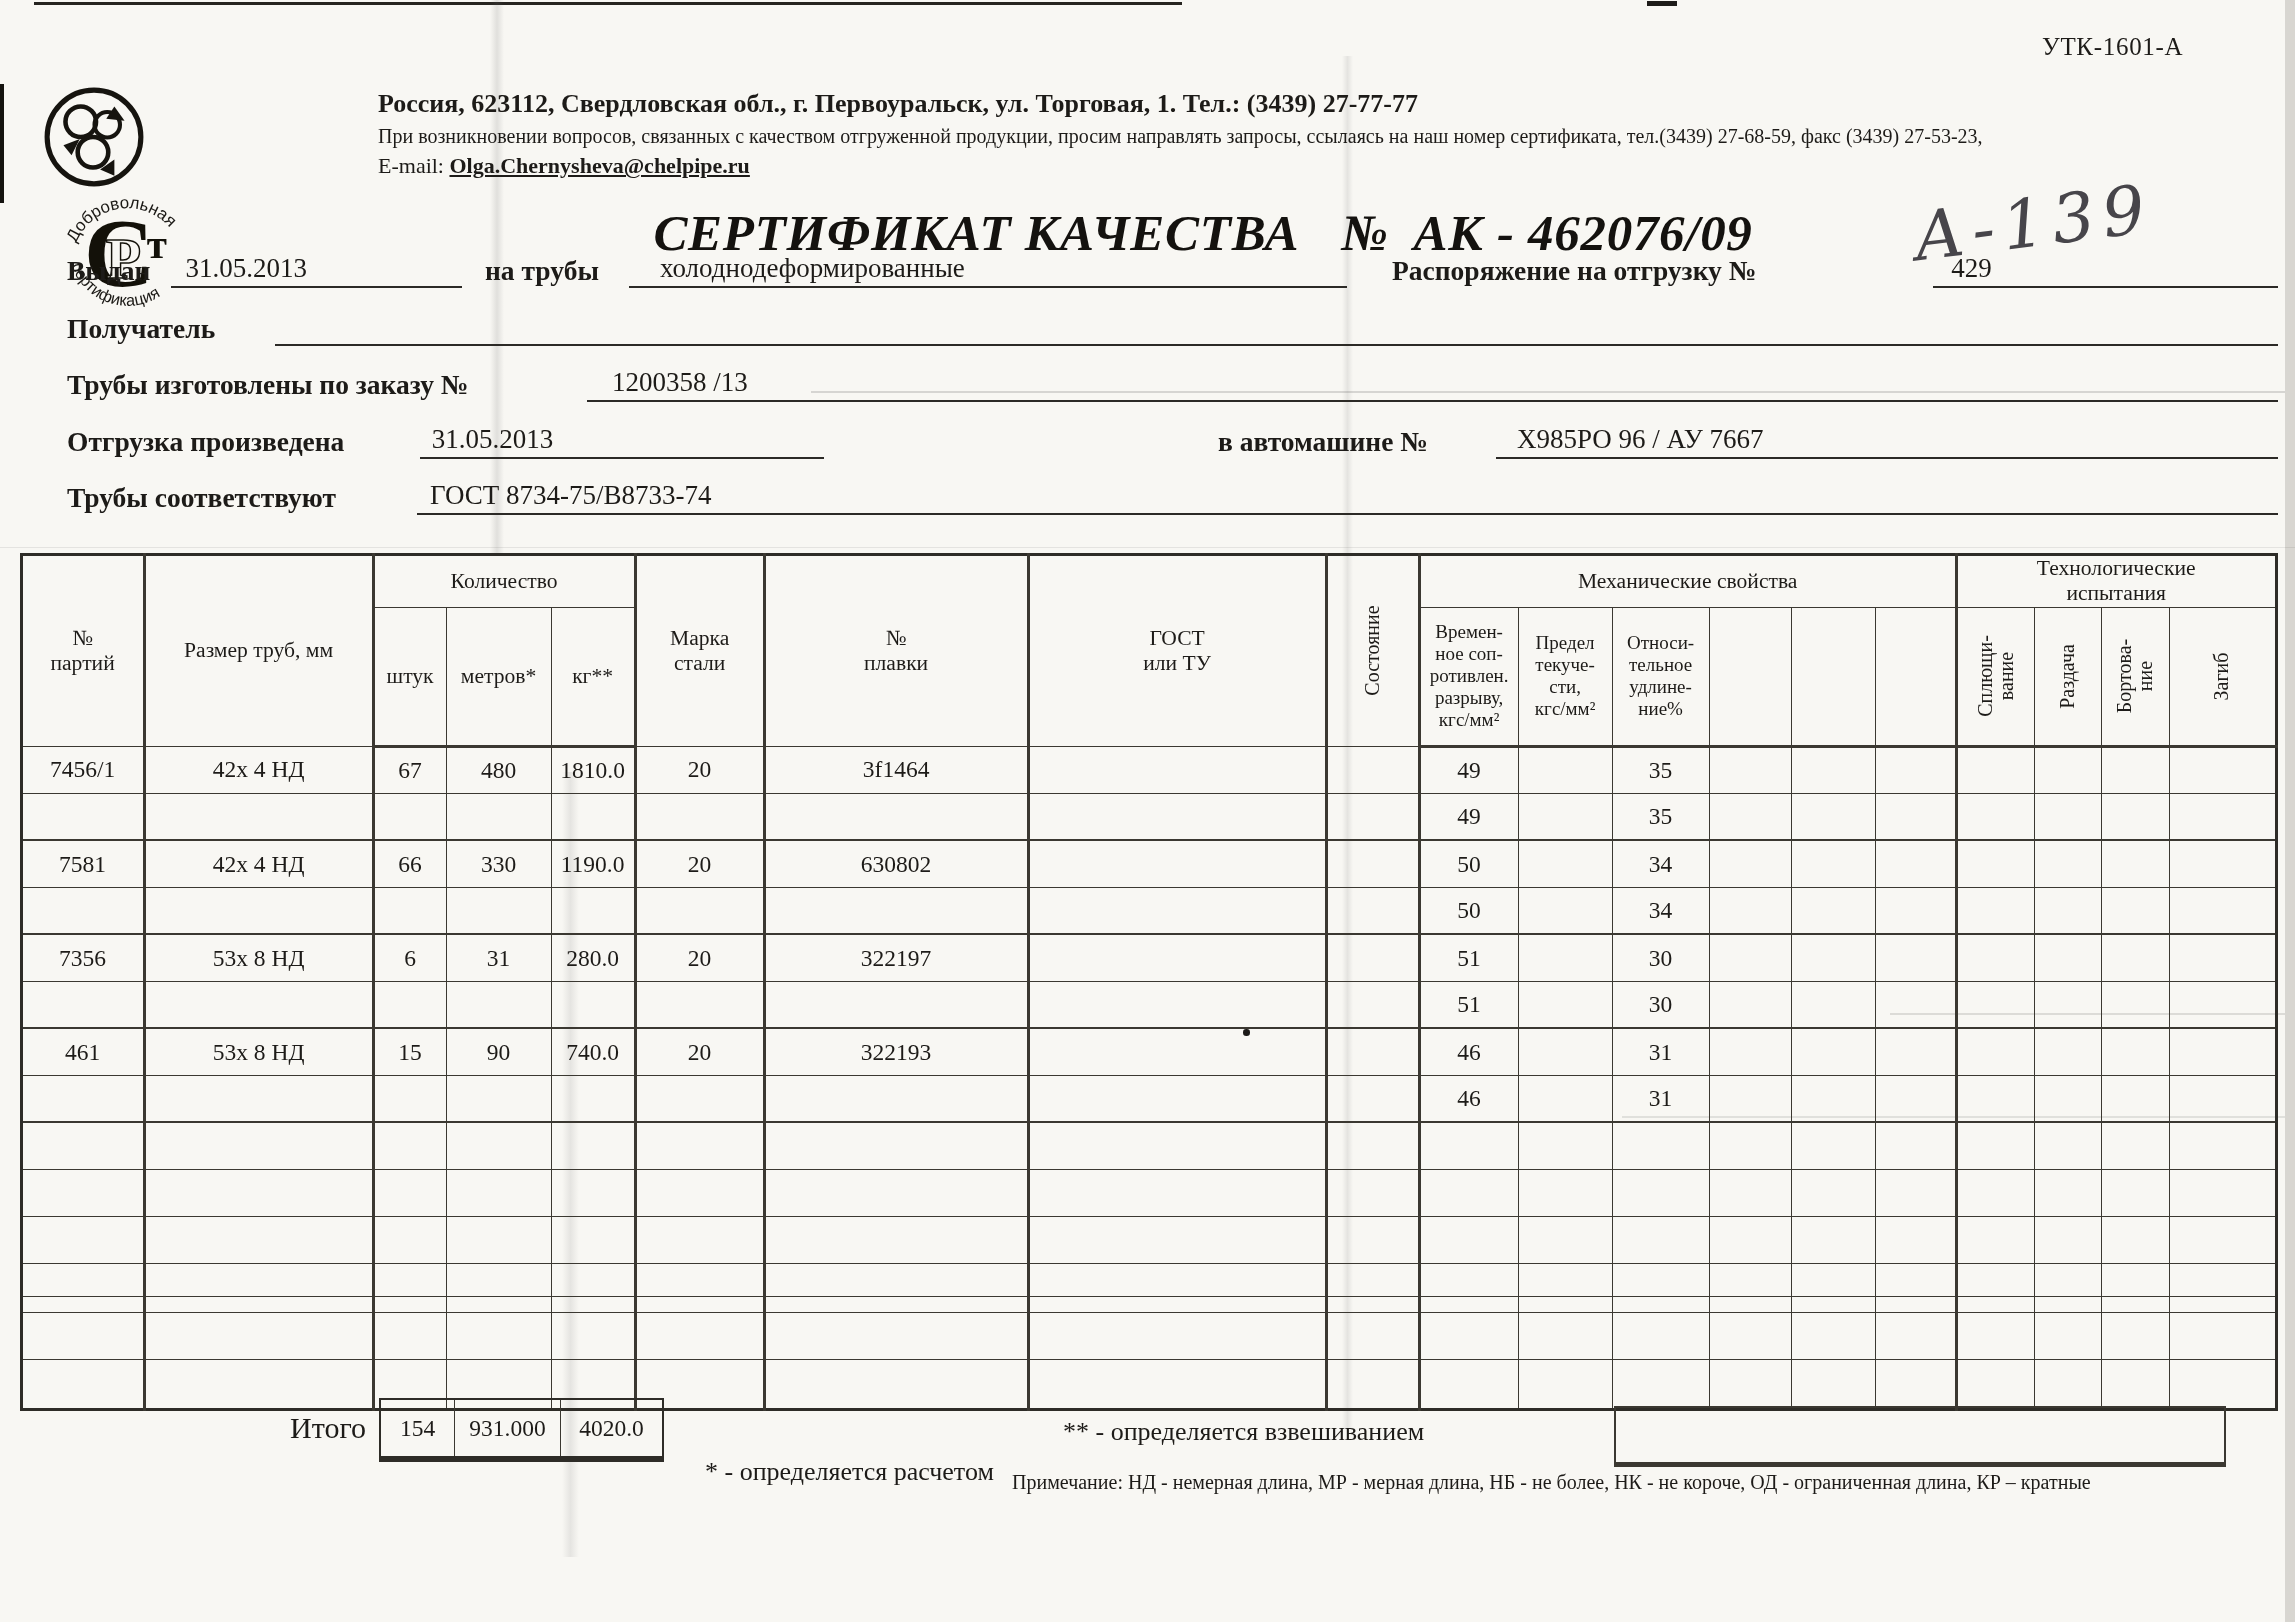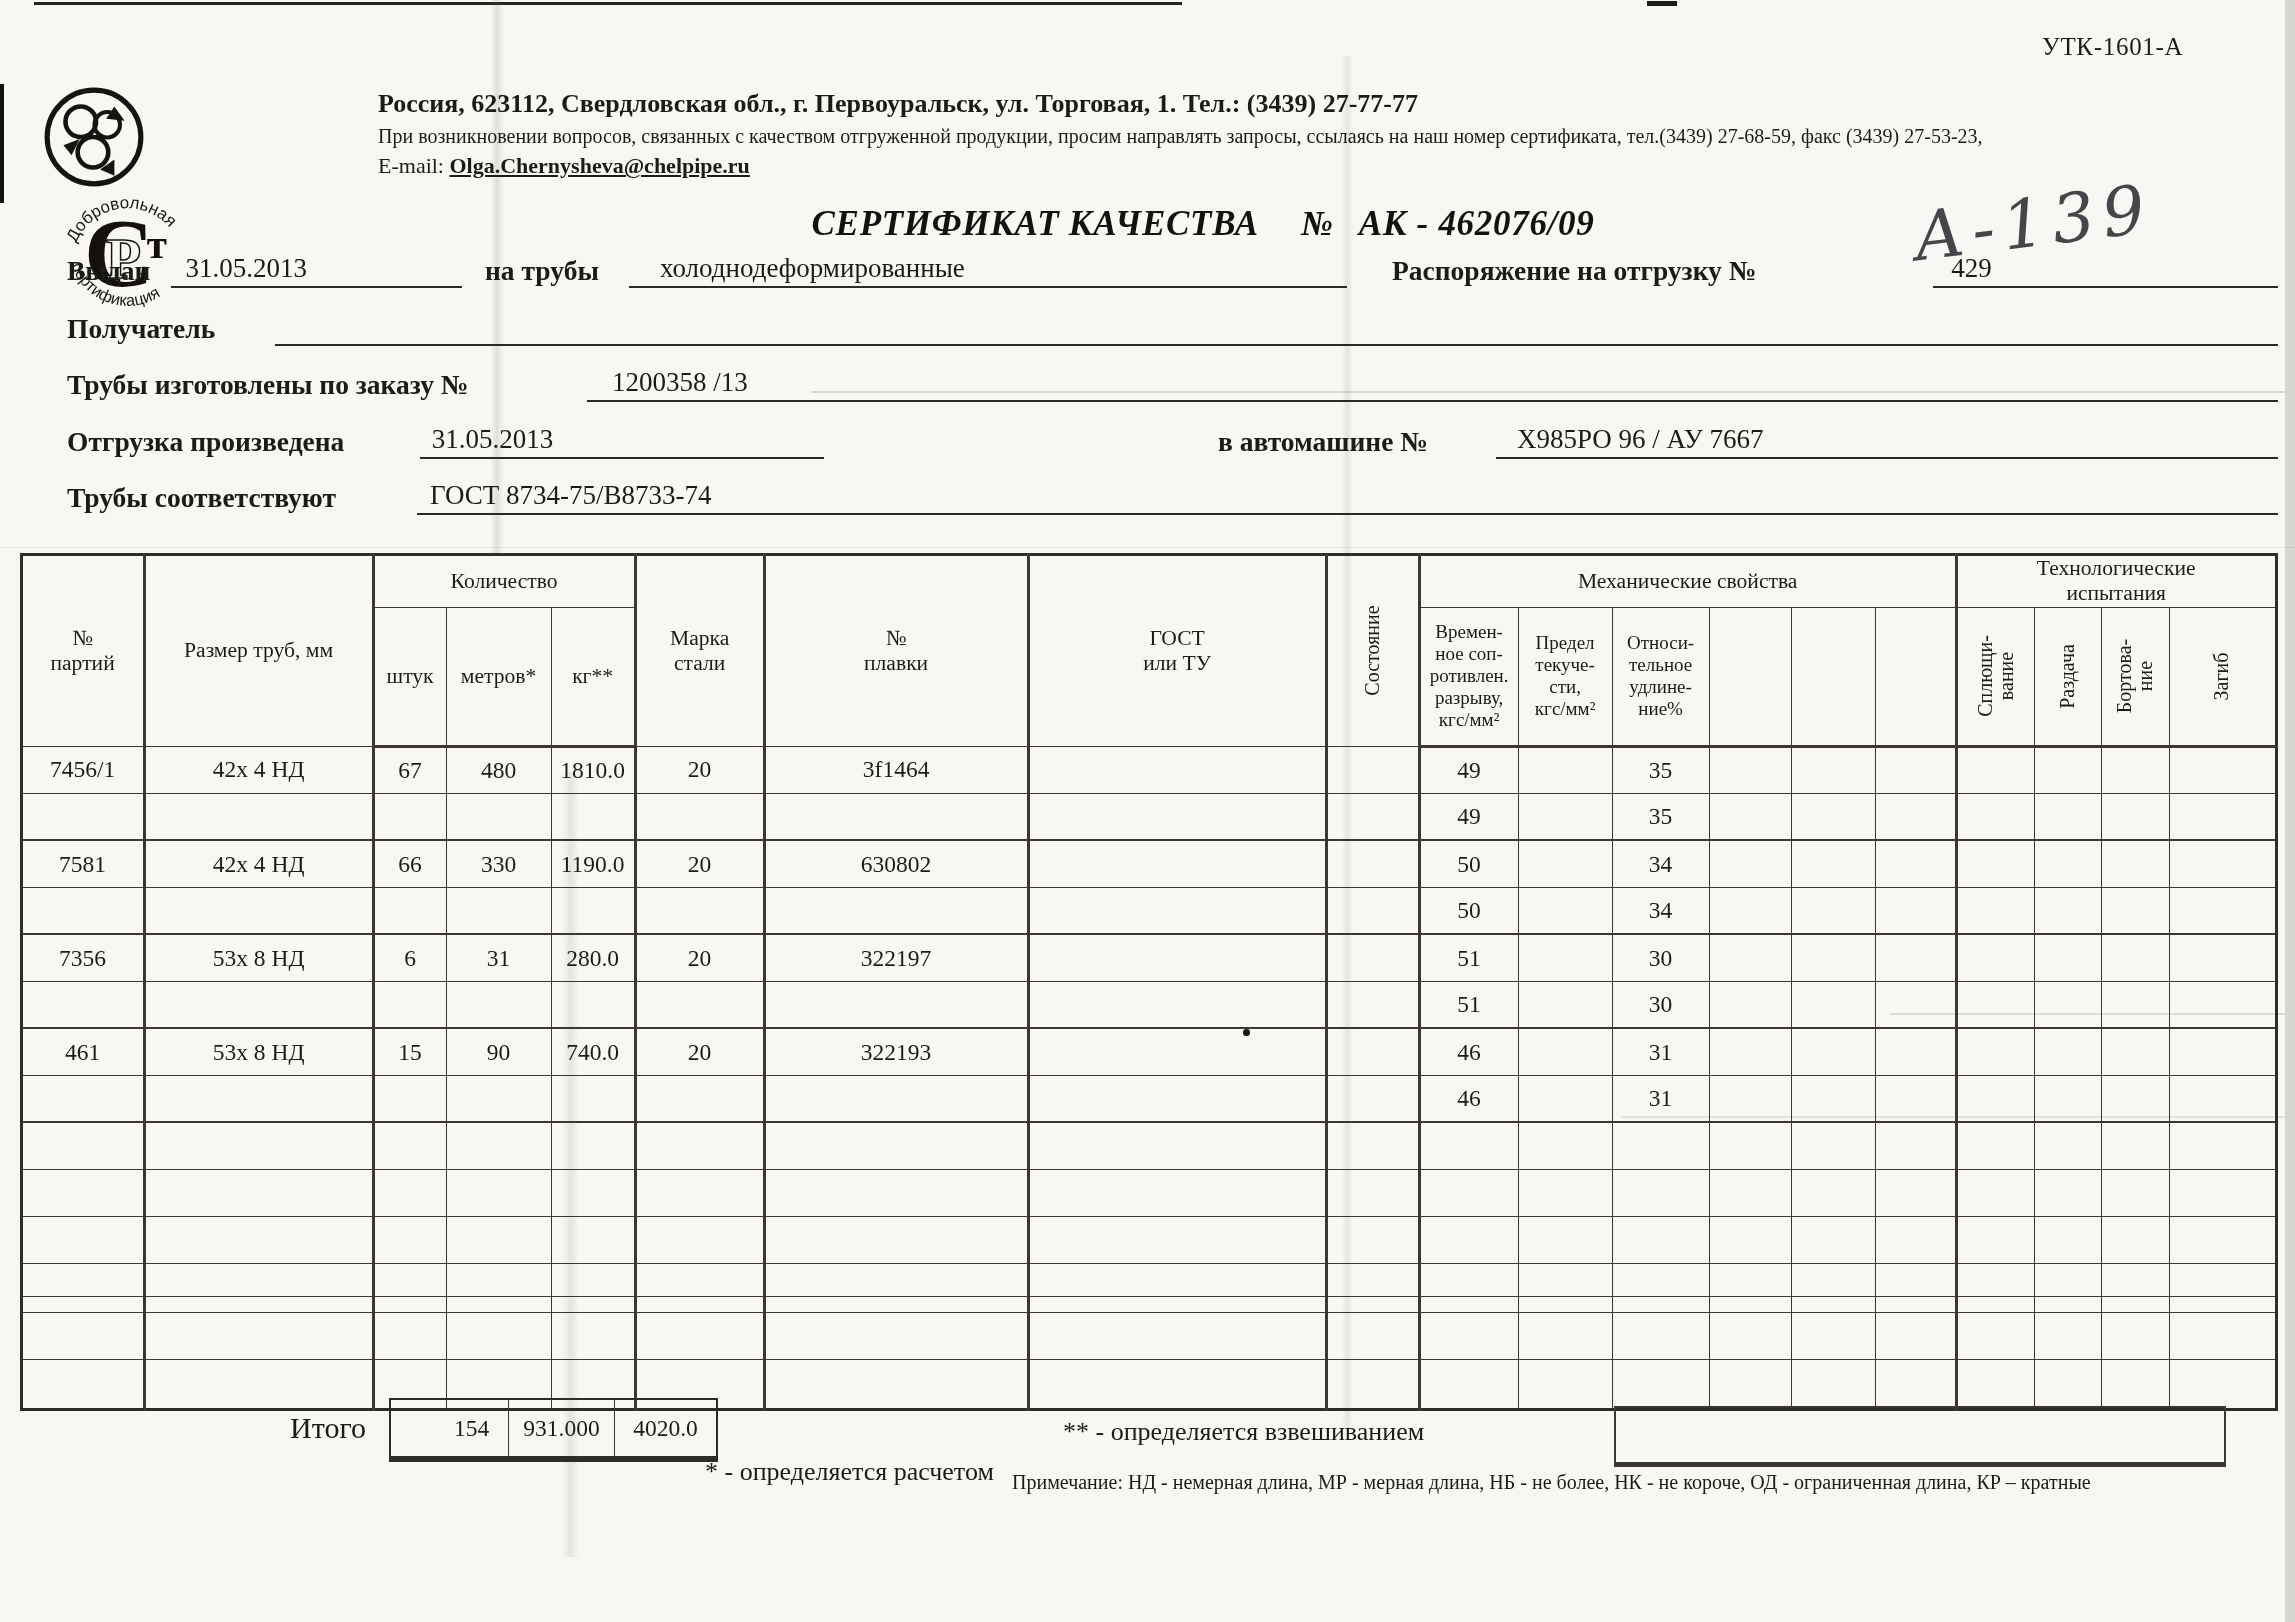--- a/index.html
+++ b/index.html
@@ -16,21 +16,21 @@
     font-size:31px;line-height:1.08;transform:scaleX(0.78);transform-origin:0 0;
     white-space:nowrap;letter-spacing:-0.7px;color:#171512;}
   .co-abbr{font-weight:normal;font-size:27px;}
   .addr{left:378px;top:89px;width:1831px;}
   .addr1{font-size:26px;font-weight:bold;white-space:nowrap;}
   .addr2{font-size:20px;margin-top:5.9px;white-space:nowrap;}
   .addr3{font-size:22px;margin-top:5.2px;}
   .email{font-weight:bold;text-decoration:underline;}
   
   .title-row{left:647px;top:204px;width:1112px;text-align:center;white-space:nowrap;
-    font-style:italic;font-weight:bold;font-size:35px;letter-spacing:0.7px;color:#14120f;}
+    font-style:italic;font-weight:bold;font-size:51px;letter-spacing:0.7px;color:#14120f;}
   .title-no{margin-left:42px;}
   .title-num{margin-left:25px;}
   .handwr{left:1913px;top:184px;font-family:"DejaVu Serif",serif;font-style:italic;
     font-size:67px;letter-spacing:7.8px;color:#47454a;transform:rotate(-7deg);}
   
   .fl{position:absolute;left:0;width:2295px;height:42px;}
   .lbl{position:absolute;bottom:5.2px;font-size:27.5px;font-weight:bold;white-space:nowrap;}
   .useg{position:absolute;bottom:3.9px;height:38px;border-bottom:2px solid #2c2a26;}
   .useg .val{position:absolute;bottom:2.6px;font-size:27px;white-space:nowrap;}
   
@@ -43,22 +43,22 @@
   .sub{font-size:19px !important;line-height:1.16 !important;}
   .br4{border-right-width:3.3px !important;}
   tr.h2 th{border-bottom-width:3.3px !important;}
   tr.pe td{border-bottom-width:2px;}
   .vwrap{display:flex;align-items:center;justify-content:center;height:100%;}
   .vert{transform:rotate(-90deg);white-space:pre-line;line-height:1.05;
     font-size:20px;text-align:center;}
   
   .totals-label{left:196px;top:1411px;width:170px;text-align:right;
     font-size:30px;font-weight:normal;}
-  .totals-box{left:389px;top:1398px;width:281px;height:56px;display:flex;
-    border:2.6px solid #2e2c27;border-bottom-width:6.5px;background:transparent;padding-left:44px;}
+  .totals-box{left:379px;top:1398px;width:281px;height:56px;display:flex;
+    border:2.6px solid #2e2c27;border-bottom-width:6.5px;background:transparent;}
   .tcell{display:flex;align-items:center;justify-content:center;font-size:23.5px;}
   .tc1{width:73px;}
   .tc2{width:105px;border-left:1.3px solid #3b3831;text-align:center;}
   .tc3{flex:1;border-left:1.3px solid #3b3831;}
   .fn{font-size:26px;white-space:nowrap;}
   .fn-star{left:705px;top:1417px;margin-top:40px;}
   .fn-dstar{left:1063px;top:1417px;}
   .box-right{left:1614px;top:1406px;width:608px;height:54px;
     border:2px solid #3b3831;border-bottom-width:5.9px;}
   .note-line{left:1012px;top:1471px;width:1223px;font-size:20px;white-space:nowrap;}

